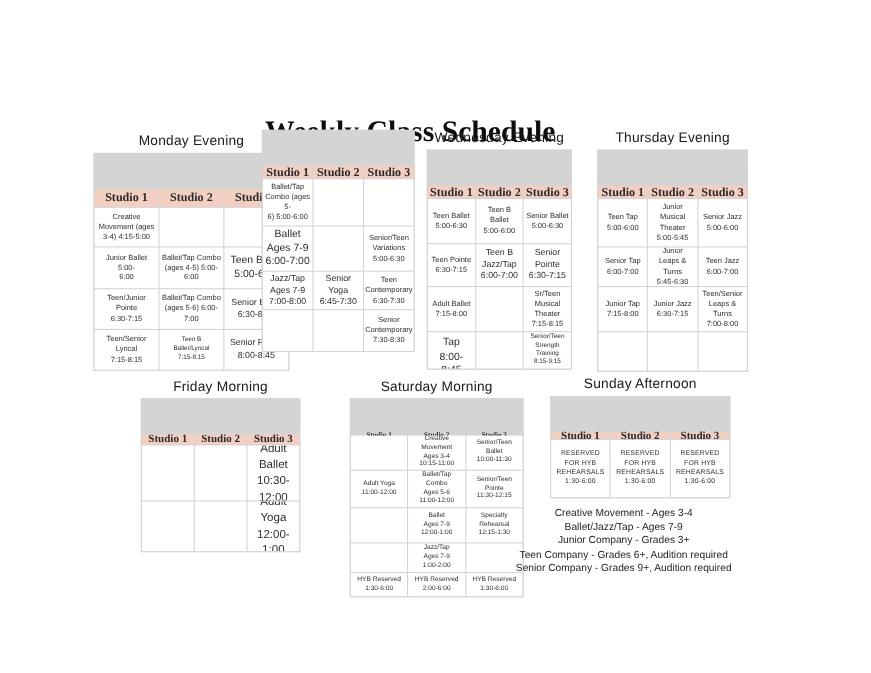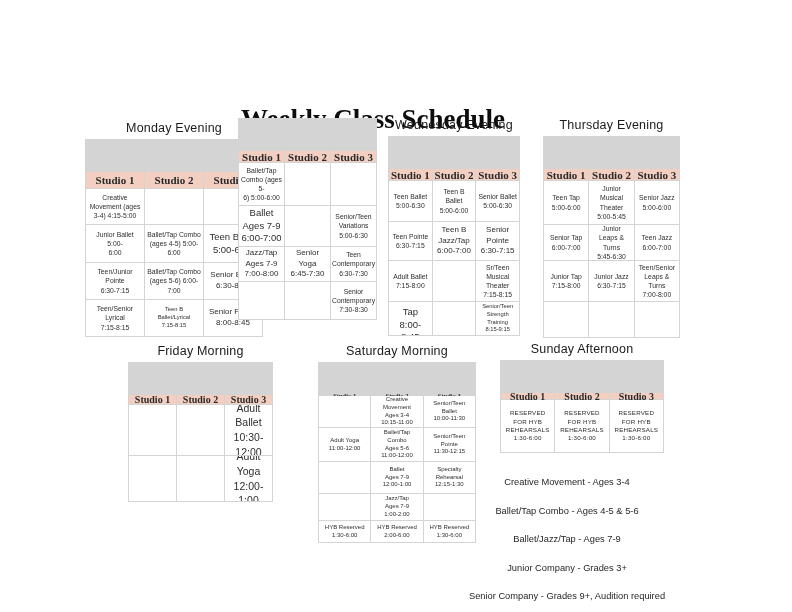--- a/index.html
+++ b/index.html
@@ -29,21 +29,21 @@
   .cell.em-xl{font-size:10.5px;line-height:1.4;}
   .t0{left:75px;top:121px;width:178px;}  .t0 .grid{grid-template-rows:48px 35px 37px 36px 36px;}
   .t1{left:228px;top:118px;width:139px;} .t1 .grid{grid-template-rows:43px 42px 40px 34px 37px;}
   .t2{left:378px;top:118px;width:132px;} .t2 .grid{grid-template-rows:43px 40px 38px 40px 33px;}
   .t3{left:533px;top:118px;width:137px;} .t3 .grid{grid-template-rows:43px 43px 35px 40px 35px;}
   .t4{left:118px;top:344px;width:145px;} .t4 .grid{grid-template-rows:41px 50px 45px;}
   .t5{left:308px;top:344px;width:158px;} .t5 .grid{grid-template-rows:32px 31px 33px 31px 26px 21px;}
   .t6{left:490px;top:342px;width:164px;} .t6 .grid{grid-template-rows:38px 52px;}
   .legend{position:absolute;left:434px;top:460px;width:266px;text-align:center;
         font-size:9.3px;line-height:12.6px;color:#262626;}
-  .legend p{margin:16px;}
+  .legend p{margin:0;}
 </style>
 </head>
 <body>
 
 <div class="page" style="--header-bg: #f3cfc2; --grid-line: #d4d4d4;">
   <h1 class="main-title">Weekly Class Schedule</h1>
 
   <section class="day t0">
     <h2 class="day-title">Monday Evening</h2>
     <div class="grid">
@@ -262,18 +262,18 @@
 1:30-6:00</div>
         <div class="cell">RESERVED
 FOR HYB
 REHEARSALS
 1:30-6:00</div>
       </div>
   </section>
 
   <div class="legend">
     <p>Creative Movement - Ages 3-4</p>
-    <p>Ballet/Tap Combo - Ages 4-5 &amp; 5-6</p>
     <p>Ballet/Jazz/Tap - Ages 7-9</p>
     <p>Junior Company - Grades 3+</p>
+    <p>Teen Company - Grades 6+, Audition required</p>
     <p>Senior Company - Grades 9+, Audition required</p>
   </div>
 </div>
 
 </body></html>

